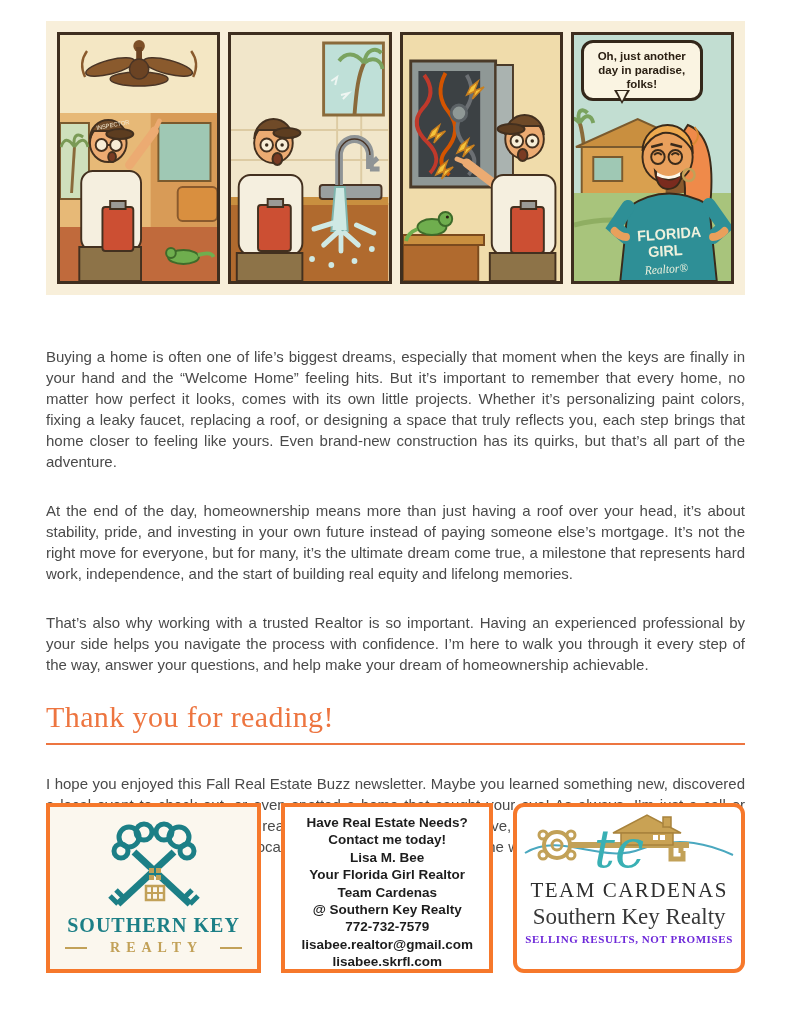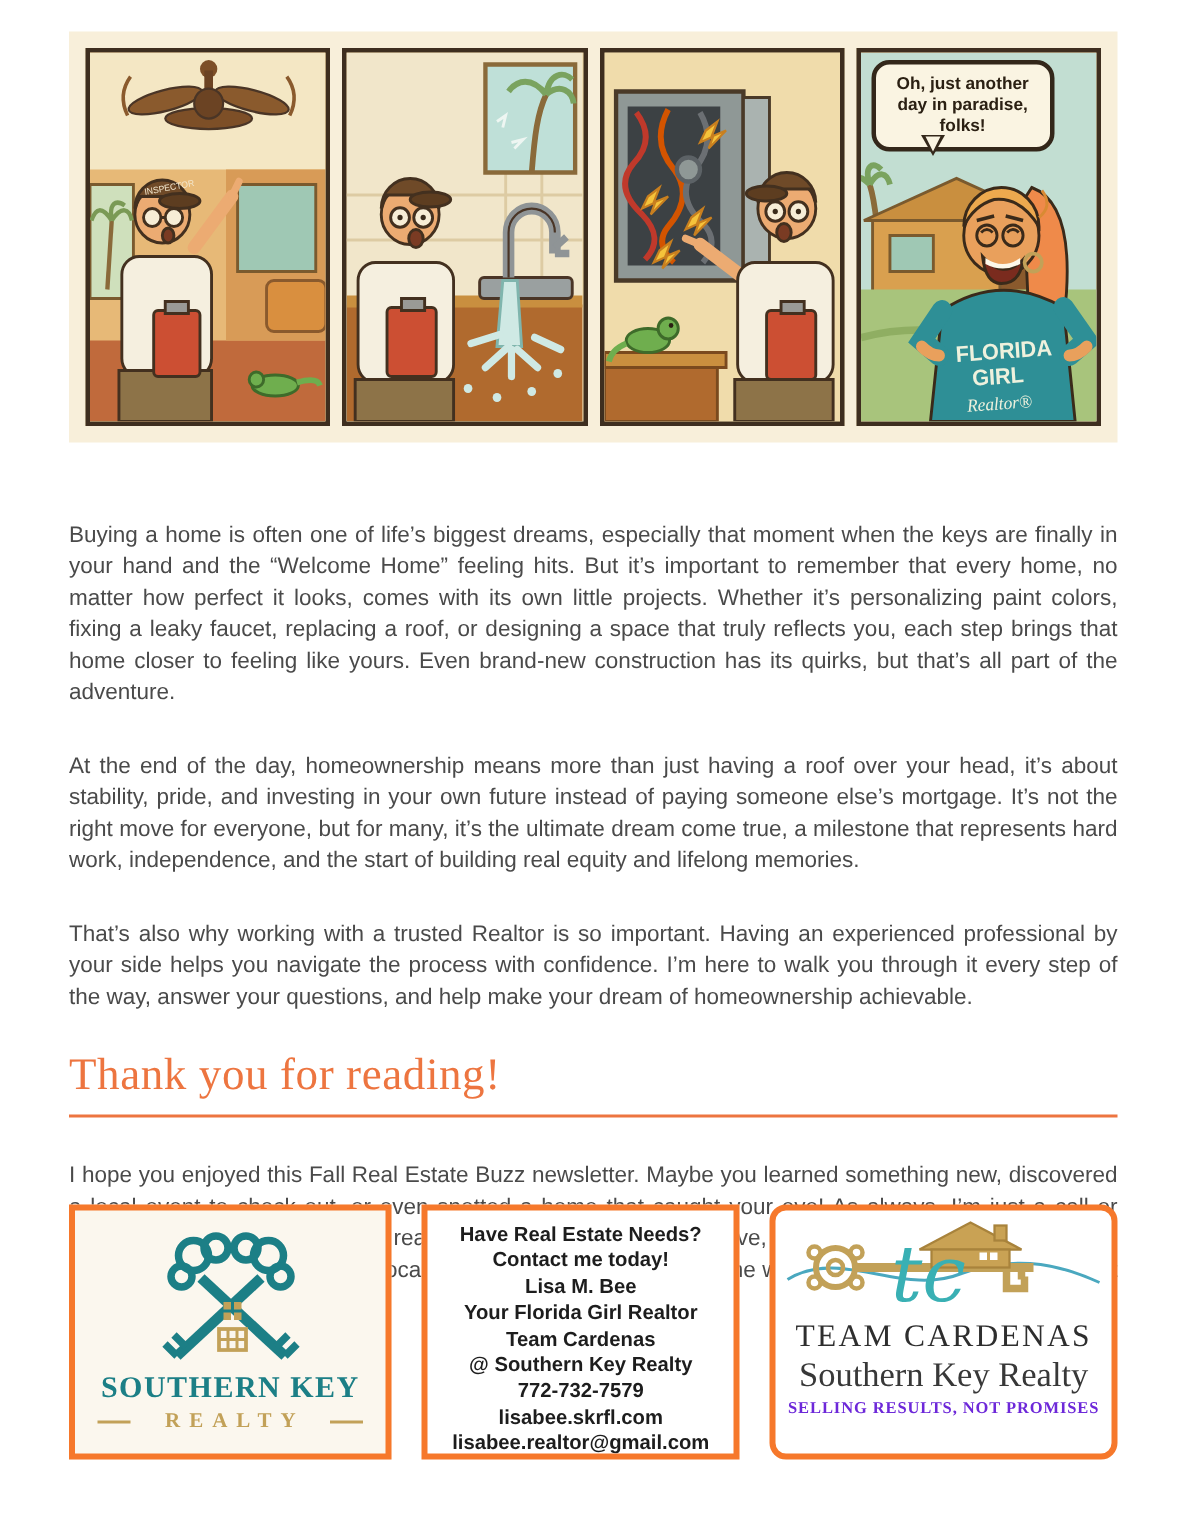--- a/index.html
+++ b/index.html
@@ -275,22 +275,22 @@
     </div>
 
     <div class="footer-box box-contact">
       <div class="contact-line">Have Real Estate Needs?</div>
       <div class="contact-line">Contact me today!</div>
       <div class="contact-line">Lisa M. Bee</div>
       <div class="contact-line">Your Florida Girl Realtor</div>
       <div class="contact-line">Team Cardenas</div>
       <div class="contact-line">@ Southern Key Realty</div>
       <div class="contact-line">772-732-7579</div>
+      <div class="contact-line">lisabee.realtor@gmail.com</div>
       <div class="contact-line">lisabee.skrfl.com</div>
-      <div class="contact-line">lisabee.realtor@gmail.com</div>
     </div>
 
     <div class="footer-box box-tc">
       <svg width="216" height="66" viewBox="0 0 216 66">
         <path d="M4,42 C40,20 80,54 120,38 C160,24 190,34 212,44" fill="none" stroke="#4aa8bf" stroke-width="2"></path>
         <g fill="none" stroke="#c2a158" stroke-width="4">
           <circle cx="36" cy="34" r="13"></circle>
           <circle cx="36" cy="34" r="5" stroke-width="3"></circle>
           <circle cx="22" cy="24" r="4" stroke-width="3"></circle>
             <circle cx="50" cy="24" r="4" stroke-width="3"></circle>

